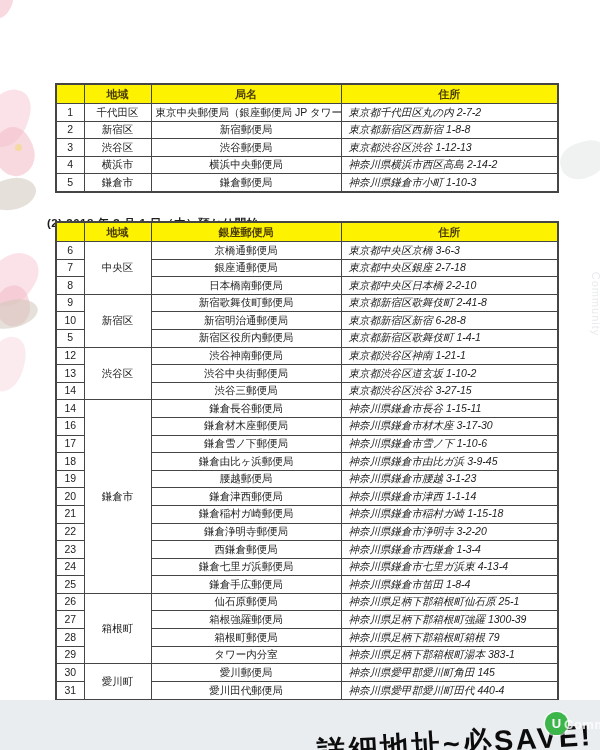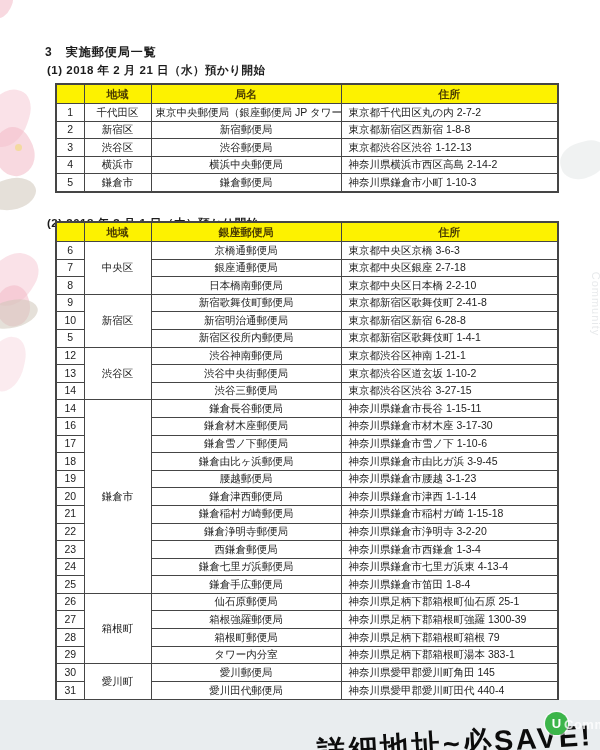--- a/index.html
+++ b/index.html
@@ -42,21 +42,21 @@
   .t2{top:221px;height:480px;}
   th,td{
     border:1px solid var(--border);
     padding:0 4px;overflow:hidden;white-space:nowrap;
     text-align:center;vertical-align:middle;line-height:1.1;
   }
   th{
     background:var(--header-bg);color:var(--header-text);
     font-size:11px;font-weight:bold;height:18px;margin-top:44px;
   }
-  td.c-addr{text-align:left;padding-left:7px;}
+  td.c-addr{text-align:left;padding-left:7px;font-style:italic;}
   
   .footer-band{
     position:absolute;left:0;top:700px;width:600px;height:50px;
     background:var(--band);z-index:1;
   }
   .footer-text{
     position:absolute;right:6px;bottom:-6px;z-index:2;
     font-size:29px;font-weight:bold;color:#0c0c0c;
     letter-spacing:2.5px;white-space:nowrap;
     transform:rotate(-3.5deg);transform-origin:right bottom;
@@ -89,23 +89,21 @@
 <div class="deco ydot" style="left:15px;top:144px;width:7px;height:7px;"></div>
 <div class="deco beige" style="left:-12px;top:178px;width:48px;height:32px;transform:rotate(-24deg);"></div>
 <div class="deco petal" style="left:-10px;top:250px;width:44px;height:58px;transform:rotate(32deg);"></div>
 <div class="deco petal bright" style="left:-4px;top:286px;width:34px;height:40px;transform:rotate(-18deg);"></div>
 <div class="deco beige" style="left:-14px;top:300px;width:52px;height:28px;transform:rotate(-20deg);"></div>
 <div class="deco petal" style="left:-12px;top:336px;width:36px;height:56px;transform:rotate(12deg);opacity:0.7;"></div>
 <div class="deco greyblob" style="left:560px;top:142px;width:48px;height:36px;transform:rotate(-15deg);"></div>
 
 <div class="content">
 
-  <div class="page-title">3　実施郵便局一覧</div>
-
-  <div class="tbl-caption cap1">(1) 2018 年 2 月 21 日（水）預かり開始</div>
+
 
   <table class="t1">
     <colgroup>
         <col style="width:28px">
         <col style="width:67px">
         <col style="width:190px">
         <col style="width:217px">
       </colgroup>
     <thead>
       <tr>

